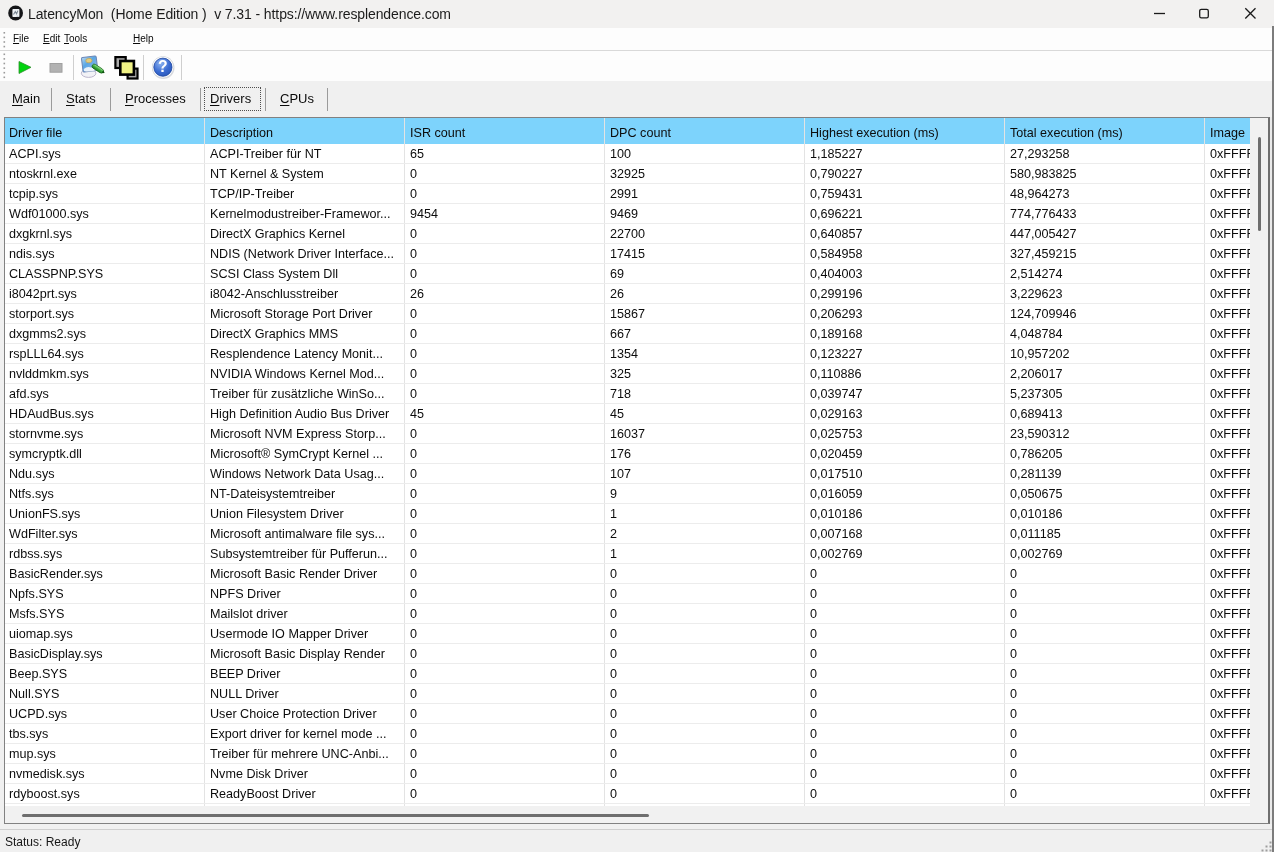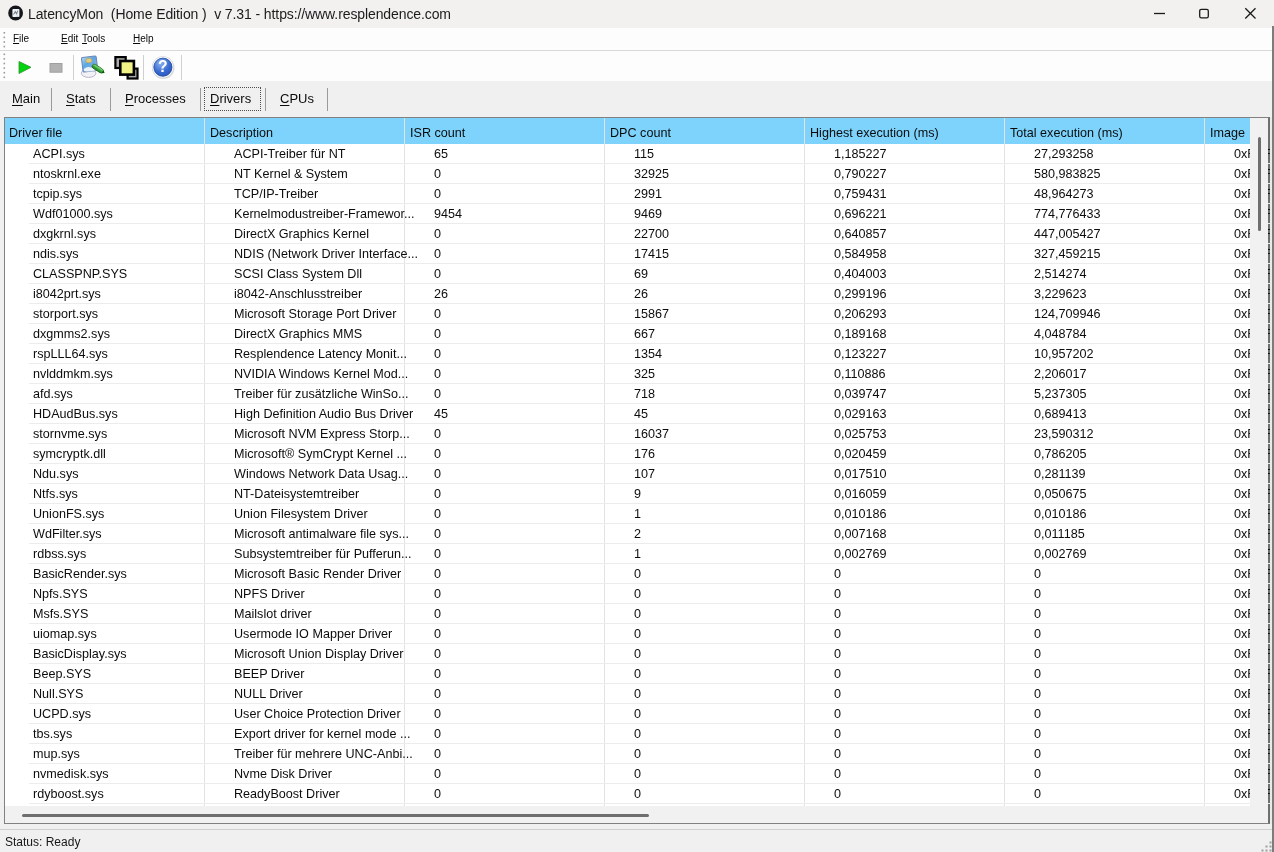--- a/index.html
+++ b/index.html
@@ -38,21 +38,21 @@
 #thead { left:5px; top:118px; width:1245px; height:26px; background:#7dd3fc; }
 #thead s , .tr s { position:absolute; top:0; display:block; font-style:normal; text-decoration:none; white-space:pre; overflow:hidden; height:20px; line-height:20px; font-size:12.6px; color:#0c0c0c; }
 #thead s { top:5px; }
 .c0 { left:4px;  width:194px; }
 .c1 { left:205px; width:193px; }
 .c2 { left:405px; width:193px; }
 .c3 { left:605px; width:193px; }
 .c4 { left:805px; width:193px; }
 .c5 { left:1005px; width:193px; }
 .c6 { left:1205px; width:40px; }
-#tbody { left:5px; top:144px; width:1245px; height:660px;margin-left:24px; }
+#tbody { left:5px; top:144px; width:1245px; height:660px; }
 .tr { position:relative; width:1245px; height:20px; border-bottom:1px solid #ececec; }
 .colsep { position:absolute; top:118px; width:1px; height:688px; background:#e3e3e3; }
 
 
 #statusarea { left:0; top:824px; width:1274px; height:28px; background:#f0f0f0; }
 #statussep { left:0; top:829px; width:1272px; height:1px; background:#cfcfcf; }
 #statustext { left:5px; top:835px; font-size:12px; color:#161616; }
 
 
 #winborder { left:1272px; top:26px; width:2px; height:826px; background:#7c7c7c; }
@@ -76,22 +76,22 @@
 <div class="abs" id="menubar"></div>
 <svg class="abs" style="left:0;top:28px" width="10" height="23" viewBox="0 0 10 23">
   <g fill="#9a9a9a">
       <rect x="3.5" y="4" width="1.6" height="1.6"></rect>
       <rect x="3.5" y="8.6" width="1.6" height="1.6"></rect>
       <rect x="3.5" y="13.2" width="1.6" height="1.6"></rect>
       <rect x="3.5" y="17.8" width="1.6" height="1.6"></rect>
     </g>
 </svg>
 <div class="menuitem" style="left:13px"><u>F</u>ile</div>
-<div class="menuitem" style="left:61px"><u>E</u>dit</div>
-<div class="menuitem" style="left:82px"><u>T</u>ools</div>
+<div class="menuitem" style="left:43px"><u>E</u>dit</div>
+<div class="menuitem" style="left:64px"><u>T</u>ools</div>
 <div class="menuitem" style="left:133px"><u>H</u>elp</div>
 <div class="abs" id="menusep"></div>
 
 <div class="abs" id="toolbar"></div>
 <svg class="abs" style="left:0;top:51px" width="10" height="30" viewBox="0 0 10 30">
   <g fill="#9a9a9a">
       <rect x="3.5" y="2.5" width="1.6" height="1.6"></rect>
       <rect x="3.5" y="7.1" width="1.6" height="1.6"></rect>
       <rect x="3.5" y="11.7" width="1.6" height="1.6"></rect>
       <rect x="3.5" y="16.3" width="1.6" height="1.6"></rect>
@@ -178,21 +178,21 @@
 <div class="colsep" style="left:404px"></div>
 <div class="colsep" style="left:604px"></div>
 <div class="colsep" style="left:804px"></div>
 <div class="colsep" style="left:1004px"></div>
 <div class="colsep" style="left:1204px"></div>
 <div class="abs" id="tbody">
 <div class="tr">
       <s class="c0">ACPI.sys</s>
       <s class="c1">ACPI-Treiber für NT</s>
       <s class="c2">65</s>
-      <s class="c3">115</s>
+      <s class="c3">100</s>
       <s class="c4">1,185227</s>
       <s class="c5">27,293258</s>
       <s class="c6">0xFFFF</s>
     </div>
 <div class="tr">
       <s class="c0">ntoskrnl.exe</s>
       <s class="c1">NT Kernel &amp; System</s>
       <s class="c2">0</s>
       <s class="c3">32925</s>
       <s class="c4">0,790227</s>
@@ -401,21 +401,21 @@
       <s class="c0">uiomap.sys</s>
       <s class="c1">Usermode IO Mapper Driver</s>
       <s class="c2">0</s>
       <s class="c3">0</s>
       <s class="c4">0</s>
       <s class="c5">0</s>
       <s class="c6">0xFFFF</s>
     </div>
 <div class="tr">
       <s class="c0">BasicDisplay.sys</s>
-      <s class="c1">Microsoft Union Display Driver</s>
+      <s class="c1">Microsoft Basic Display Render</s>
       <s class="c2">0</s>
       <s class="c3">0</s>
       <s class="c4">0</s>
       <s class="c5">0</s>
       <s class="c6">0xFFFF</s>
     </div>
 <div class="tr">
       <s class="c0">Beep.SYS</s>
       <s class="c1">BEEP Driver</s>
       <s class="c2">0</s>

